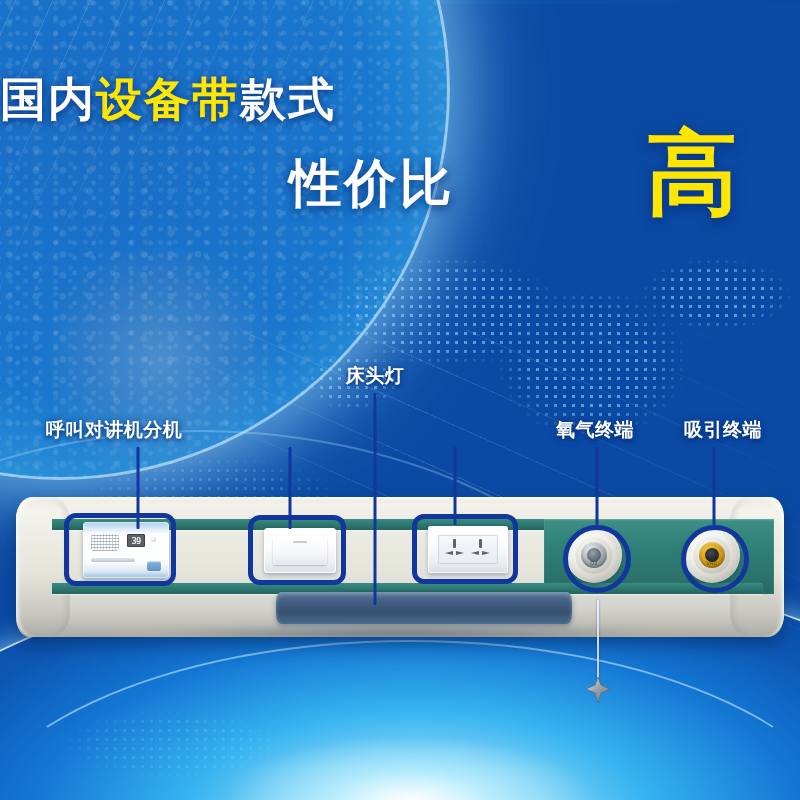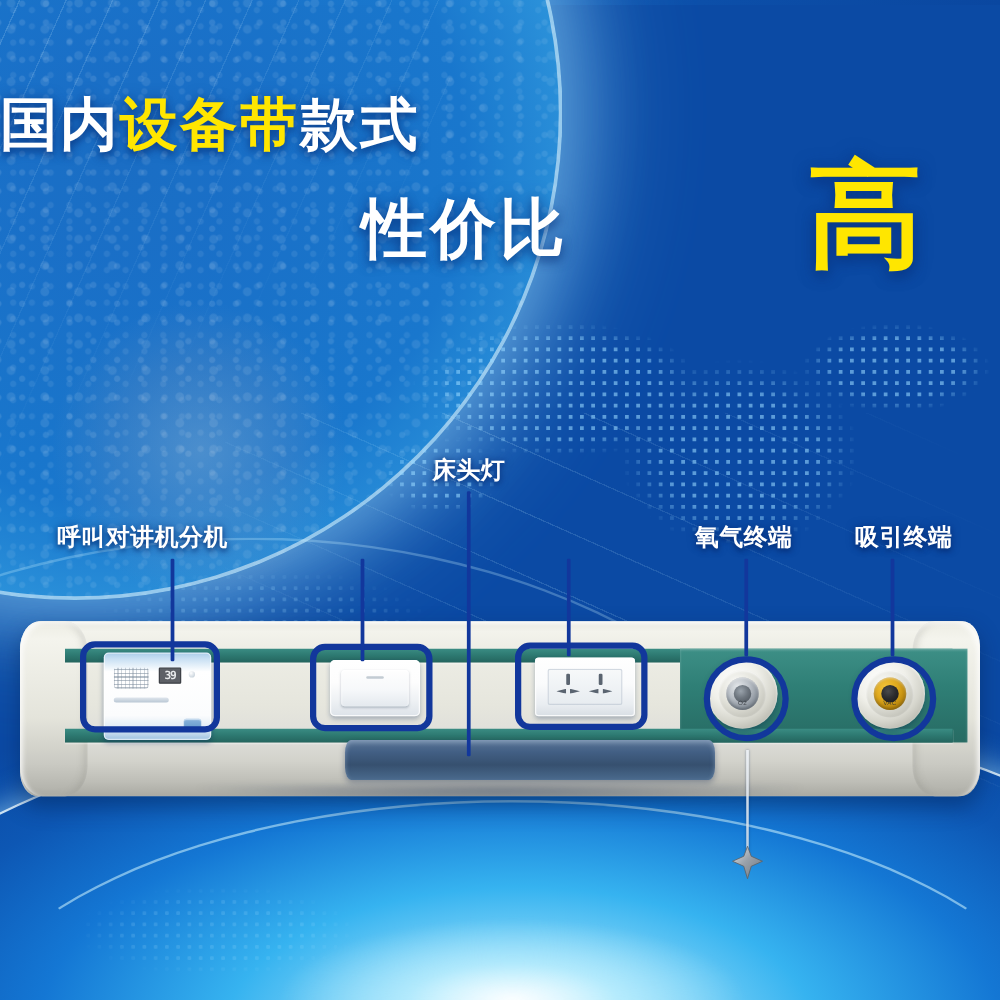--- a/index.html
+++ b/index.html
@@ -241,21 +241,21 @@
     position:absolute; left:40px; right:40px; bottom:-12px; height:20px;
     background:radial-gradient(ellipse 50% 100% at 50% 0%, rgba(4,28,72,.45), transparent 72%);
     filter:blur(3px);
   }
 
   
   .device { position:absolute; }
 
   
   .intercom {
-    left:67px; top:25px; width:86px; height:70px;
+    left:67px; top:25px; width:86px; height:56px;
     border-radius:4px;
     background:linear-gradient(180deg,#a9cbe8 0%, #c7dff3 7%, #ffffff 22%, #fbfcfd 72%, #dce9f4 88%, #9bc0e0 100%);
     box-shadow:0 2px 4px rgba(10,40,90,.35), inset 0 0 0 1px rgba(255,255,255,.6);
   }
   .ic-grille {
     position:absolute; left:8px; top:12px; width:28px; height:17px;
     background:
       repeating-linear-gradient(0deg, rgba(90,110,130,.55) 0 1px, transparent 1px 3px),
       repeating-linear-gradient(90deg, rgba(90,110,130,.35) 0 1px, transparent 1px 3px);
     border-radius:3px;

